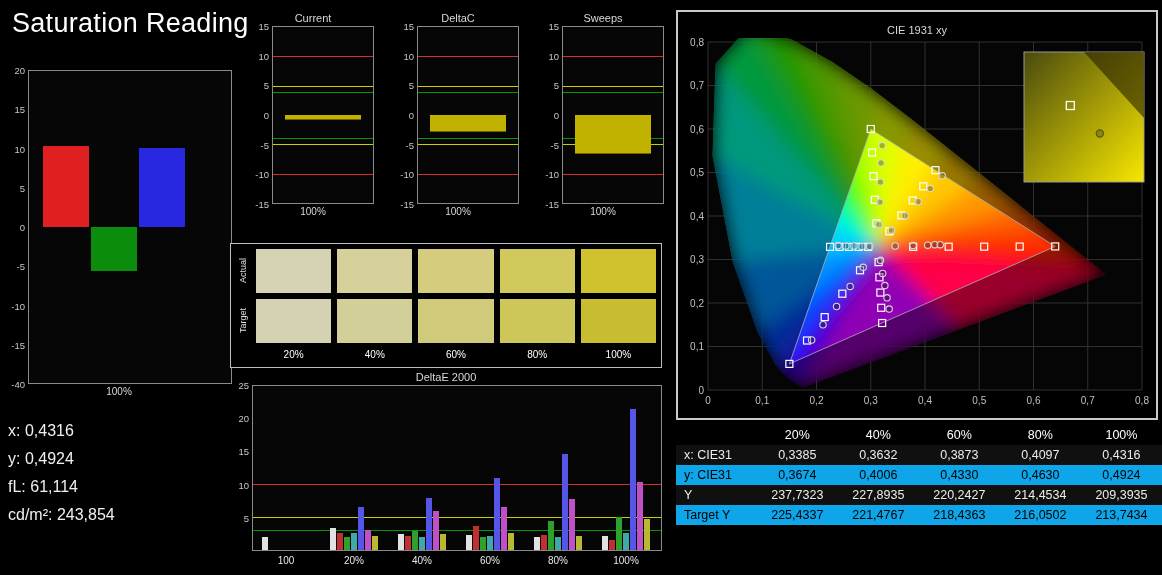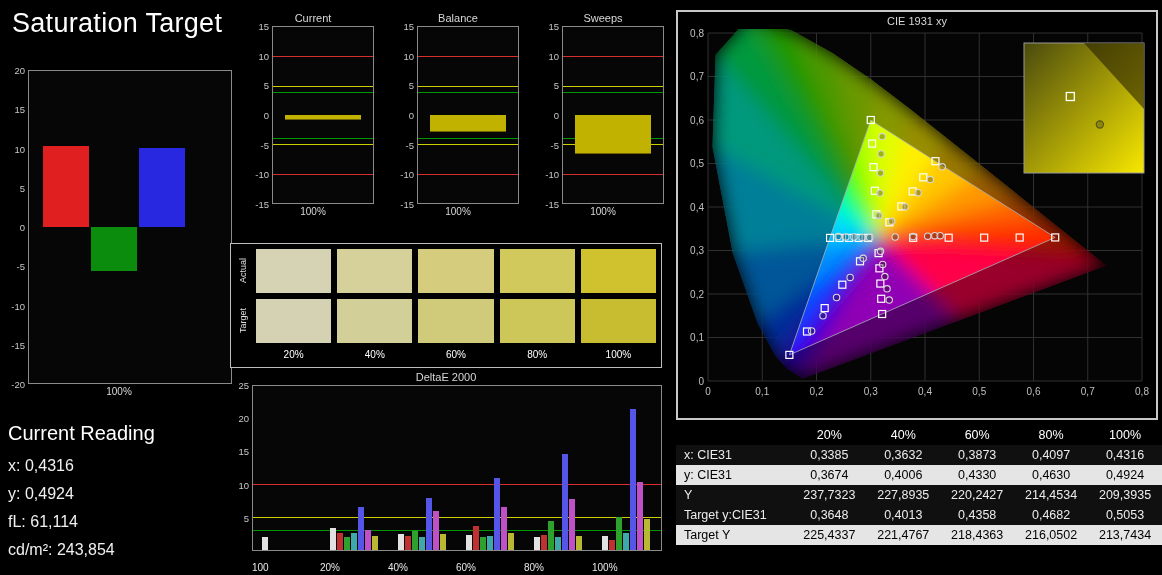--- a/index.html
+++ b/index.html
@@ -32,65 +32,64 @@
   #swatch-panel{left:230px;top:243px;width:432px;background:#000;border:1px solid #bdbdbd;box-sizing:border-box;}
   #swatch-grid{display:grid;grid-template-columns:14px repeat(5,1fr);grid-template-rows:44px 44px 13px;gap:6px;padding:5px;}
   .swatch{width:100%;height:100%;}
   .rot-label{writing-mode:vertical-rl;transform:rotate(180deg);font-size:9px;color:#e0e0e0;justify-self:center;align-self:center;}
   .swatch-col-label{font-size:10px;color:#fff;text-align:center;}
   
   #deltae-panel{left:230px;top:371px;width:432px;}
   #deltae-panel .ylabels{height:166px;}
   #deltae-plot{height:166px;}
   .deltae-xlabels{position:relative;height:14px;margin-left:22px;}
-  .deltae-xlab{position:absolute;top:11px;text-align:left;font-size:10px;color:#e8e8e8;}
+  .deltae-xlab{position:absolute;top:4px;text-align:center;font-size:10px;color:#e8e8e8;}
   
   #cie-panel{left:676px;top:10px;width:482px;height:410px;border:2px solid #c9c9c9;background:#000;box-sizing:border-box;}
-  #cie-panel .chart-title{margin-top:3px;text-align:center;}
+  #cie-panel .chart-title{margin-top:12px;text-align:center;}
   #cie-svg-holder{width:478px;height:386px;}
   #cie-svg-holder text{font-family:"Liberation Sans",sans-serif;}
   
   #cie-table-panel{left:676px;top:425px;width:486px;}
   table.cie{width:100%;border-collapse:collapse;font-size:12.5px;}
   .cie th,.cie td{padding:1px 4px;height:18px;white-space:nowrap;}
   .cie thead th{background:#000;color:#fff;font-weight:normal;text-align:center;}
   .cie td{text-align:center;}
   .cie td.rowlabel{text-align:left;padding-left:8px;}
   .cie tr.dark{background:#101010;color:#ececec;}
-  .cie tr.gray{background:#e5e5e5;color:#000;}
+  .cie tr.gray{background:#0ea5e9;color:#000;}
 </style>
 </head>
 <body>
 
-<div id="page-title">Saturation Target</div>
+<div id="page-title">Saturation Reading</div>
 
 <section id="rgb-panel">
   <div class="plot-row">
     <div class="ylabels" id="rgb-ylab">
         <div class="ylab" style="top: 0%;">20</div>
         <div class="ylab" style="top: 12.5%;">15</div>
         <div class="ylab" style="top: 25%;">10</div>
         <div class="ylab" style="top: 37.5%;">5</div>
         <div class="ylab" style="top: 50%;">0</div>
         <div class="ylab" style="top: 62.5%;">-5</div>
         <div class="ylab" style="top: 75%;">-10</div>
         <div class="ylab" style="top: 87.5%;">-15</div>
-        <div class="ylab" style="top: 100%;">-20</div>
+        <div class="ylab" style="top: 100%;">-40</div>
       </div>
     <div class="plot" id="rgb-plot">
         <div class="vbar" style="left: 14px; width: 46px; background: rgb(224, 32, 32); height: 26%; bottom: 50%;"></div>
         <div class="vbar" style="left: 62px; width: 46px; background: rgb(12, 140, 12); height: 14%; top: 50%;"></div>
         <div class="vbar" style="left: 110px; width: 46px; background: rgb(40, 40, 224); height: 25.25%; bottom: 50%;"></div>
       </div>
   </div>
   <div class="xlabel">100%</div>
 </section>
 
 <section id="current-reading">
-  <div class="heading">Current Reading</div>
   <div class="cr-line"><span>x:</span> <span>0,4316</span></div>
   <div class="cr-line"><span>y:</span> <span>0,4924</span></div>
   <div class="cr-line"><span>fL:</span> <span>61,114</span></div>
   <div class="cr-line"><span>cd/m²:</span> <span>243,854</span></div>
 </section>
 
 <div id="delta-row">
   <div class="delta-panel">
     <div class="chart-title">Current</div>
     <div class="plot-row">
@@ -109,21 +108,21 @@
           <div class="refline" style="background: rgb(0, 160, 0); top: 36.6667%;"></div>
           <div class="refline" style="background: rgb(0, 160, 0); top: 63.3333%;"></div>
           <div class="refline" style="background: rgb(216, 216, 0); top: 66.6667%;"></div>
           <div class="refline" style="background: rgb(224, 48, 48); top: 83.3333%;"></div>
           <div class="vbar" style="left: 12%; width: 76%; background: rgb(194, 178, 0); border-bottom: 1px solid rgb(110, 100, 0); height: 2%; top: 50%;"></div>
         </div>
     </div>
     <div class="xlabel">100%</div>
   </div>
   <div class="delta-panel">
-    <div class="chart-title">Balance</div>
+    <div class="chart-title">DeltaC</div>
     <div class="plot-row">
       <div class="ylabels" id="delta-ylab-1">
           <div class="ylab" style="top: 0%;">15</div>
           <div class="ylab" style="top: 16.6667%;">10</div>
           <div class="ylab" style="top: 33.3333%;">5</div>
           <div class="ylab" style="top: 50%;">0</div>
           <div class="ylab" style="top: 66.6667%;">-5</div>
           <div class="ylab" style="top: 83.3333%;">-10</div>
           <div class="ylab" style="top: 100%;">-15</div>
         </div>
@@ -452,28 +451,20 @@
           <td>0,4924</td>
         </tr>
         <tr class="dark">
           <td class="rowlabel">Y</td>
           <td>237,7323</td>
           <td>227,8935</td>
           <td>220,2427</td>
           <td>214,4534</td>
           <td>209,3935</td>
         </tr>
-        <tr class="dark">
-          <td class="rowlabel">Target y:CIE31</td>
-          <td>0,3648</td>
-          <td>0,4013</td>
-          <td>0,4358</td>
-          <td>0,4682</td>
-          <td>0,5053</td>
-        </tr>
         <tr class="gray">
           <td class="rowlabel">Target Y</td>
           <td>225,4337</td>
           <td>221,4767</td>
           <td>218,4363</td>
           <td>216,0502</td>
           <td>213,7434</td>
         </tr>
       </tbody>
     </table>

